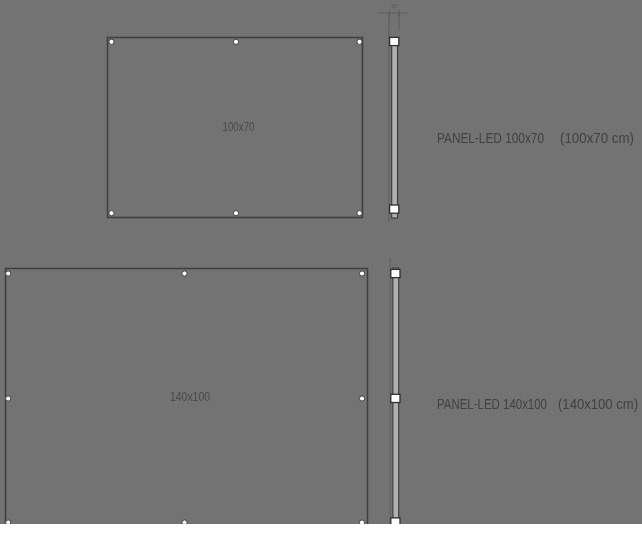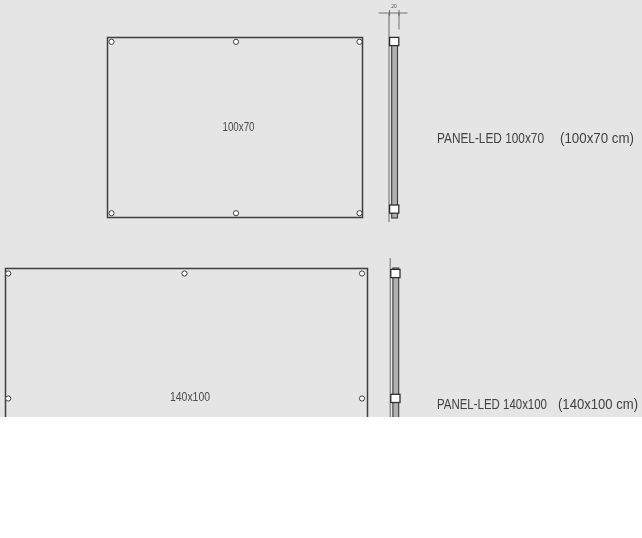--- a/index.html
+++ b/index.html
@@ -6,22 +6,22 @@
     margin: 0;
     padding: 0;
     background: #ffffff;
     width: 642px;
     height: 538px;
     font-family: "Liberation Sans", sans-serif;
   }
   .canvas {
     position: relative;
     width: 642px;
-    height: 417px;
-    background: #e5e5e5;
+    height: 524px;
+    background: #737373;
     overflow: hidden;
   }
   svg { display: block; }
 
   .outline   { fill: none; stroke: #3f3f3f; stroke-width: 1.5; }
   .hole      { fill: #ffffff; stroke: #3f3f3f; stroke-width: 1; }
   .inner-label {
     font-family: "Liberation Sans", sans-serif;
     font-size: 12.5px;
     fill: #4a4a4a;

